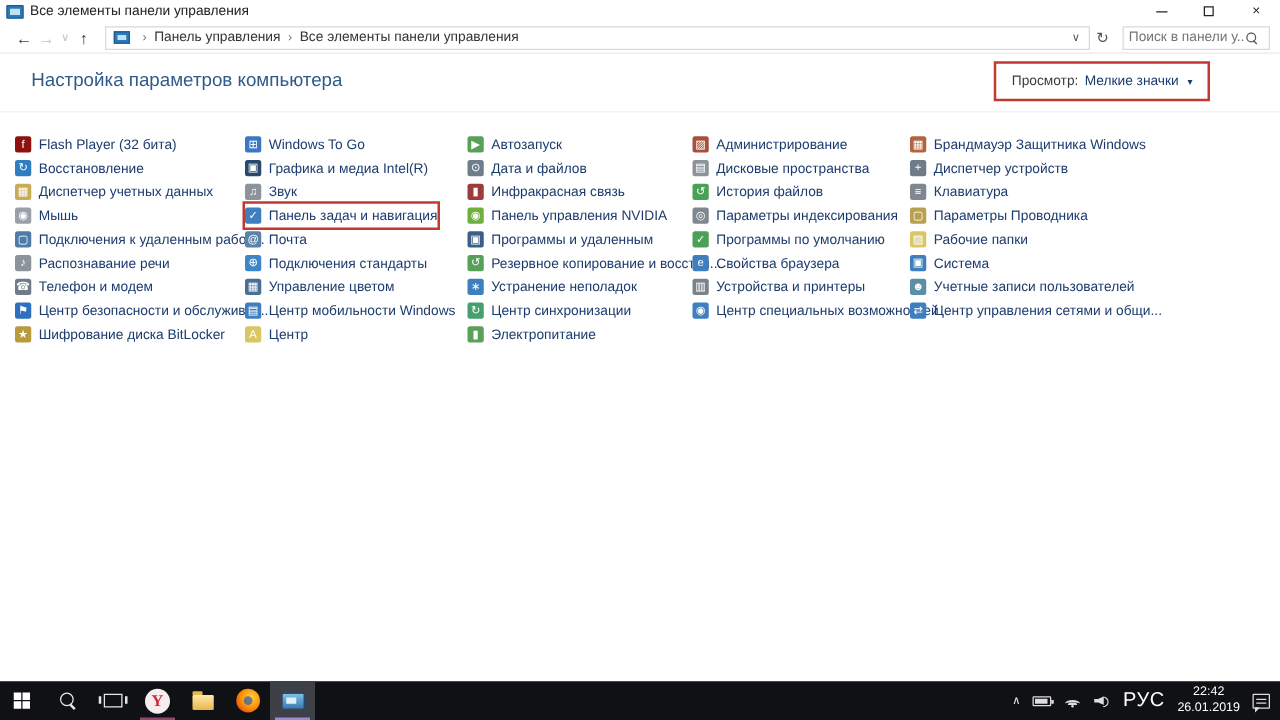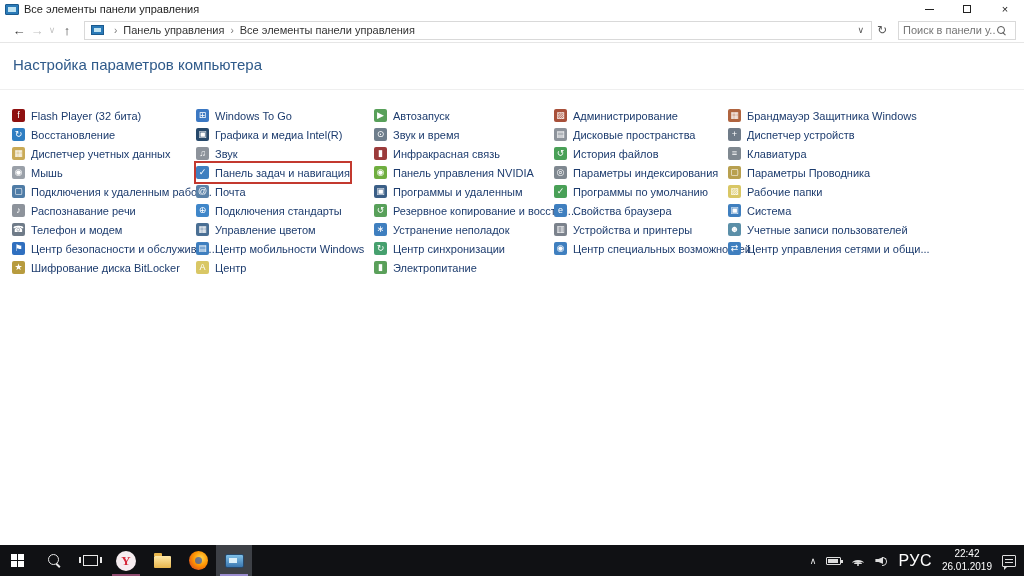--- a/index.html
+++ b/index.html
@@ -31,21 +31,21 @@
   .addr-caret { margin-left:auto; color:#555; font-size:9px; padding:0 3px; }
   .refresh-btn { width:20px; text-align:center; color:#555; font-size:12px; flex:none; }
   .searchbox { width:118px; height:19px; border:1px solid #d9d9d9; margin-left:6px; display:flex; align-items:center; padding:0 4px; flex:none; }
   .searchbox input { border:none; outline:none; width:92px; font-family:inherit; font-size:11px; color:#555; background:transparent; }
   .mag { width:9px; height:9px; position:relative; flex:none; margin-left:2px; }
   .mag::before { content:""; position:absolute; left:0; top:0; width:6px; height:6px; border:1.4px solid #555; border-radius:50%; }
   .mag::after { content:""; position:absolute; left:6px; top:6px; width:4px; height:1.4px; background:#555; transform:rotate(45deg); transform-origin:0 0; }
 
   
   .content { position:absolute; left:0; top:43px; width:1024px; height:502px; background:#fff; }
-  .page-title { position:absolute; left:13px; top:13px; font-size:15px; color:#2f5a8a; }
+  .page-title { position:absolute; left:25px; top:13px; font-size:15px; color:#2f5a8a; }
   .hairline { position:absolute; left:0; top:46px; width:1024px; height:1px; background:#efefef; }
   .viewby { position:absolute; top:6px; right:56px; border:2px solid #c3392f; padding:8px 12px; display:flex; align-items:center; gap:5px; background:#fff; }
   .viewby .lbl { color:#3c3c3c; }
   .viewby .val { color:#1d3c6e; }
   .viewby .caret { color:#1d3c6e; font-size:8px; margin-left:2px; }
 
   #cp-columns { position:absolute; left:12px; top:63px; display:flex; align-items:flex-start; }
   .cp-col { display:flex; flex-direction:column; align-items:flex-start; }
   .cp-col:nth-child(1){ width:184px; } .cp-col:nth-child(2){ width:178px; }
   .cp-col:nth-child(3){ width:180px; } .cp-col:nth-child(4){ width:174px; }
@@ -127,20 +127,25 @@
     </div>
     <span class="refresh-btn">↻</span>
     <div class="searchbox">
       <input placeholder="Поиск в панели у..." style="">
       <span class="mag"></span>
     </div>
   </div>
 
   <div class="content">
     <div class="page-title">Настройка параметров компьютера</div>
+    <div class="viewby">
+      <span class="lbl">Просмотр:</span>
+      <span class="val">Мелкие значки</span>
+      <span class="caret">▾</span>
+    </div>
     <div class="hairline"></div>
     <div id="cp-columns">
         <div class="cp-col">
           <div class="cp-item">
             <span class="cp-icon" style="background: rgb(142, 16, 16);">f</span>
             <span class="cp-label">Flash Player (32 бита)</span>
           </div>
           <div class="cp-item">
             <span class="cp-icon" style="background: rgb(47, 126, 194);">↻</span>
             <span class="cp-label">Восстановление</span>
@@ -212,21 +217,21 @@
             <span class="cp-label">Центр</span>
           </div>
         </div>
         <div class="cp-col">
           <div class="cp-item">
             <span class="cp-icon" style="background: rgb(88, 160, 90);">▶</span>
             <span class="cp-label">Автозапуск</span>
           </div>
           <div class="cp-item">
             <span class="cp-icon" style="background: rgb(111, 126, 140);">⊙</span>
-            <span class="cp-label">Звук и время</span>
+            <span class="cp-label">Дата и файлов</span>
           </div>
           <div class="cp-item">
             <span class="cp-icon" style="background: rgb(155, 59, 59);">▮</span>
             <span class="cp-label">Инфракрасная связь</span>
           </div>
           <div class="cp-item">
             <span class="cp-icon" style="background: rgb(111, 174, 63);">◉</span>
             <span class="cp-label">Панель управления NVIDIA</span>
           </div>
           <div class="cp-item">

